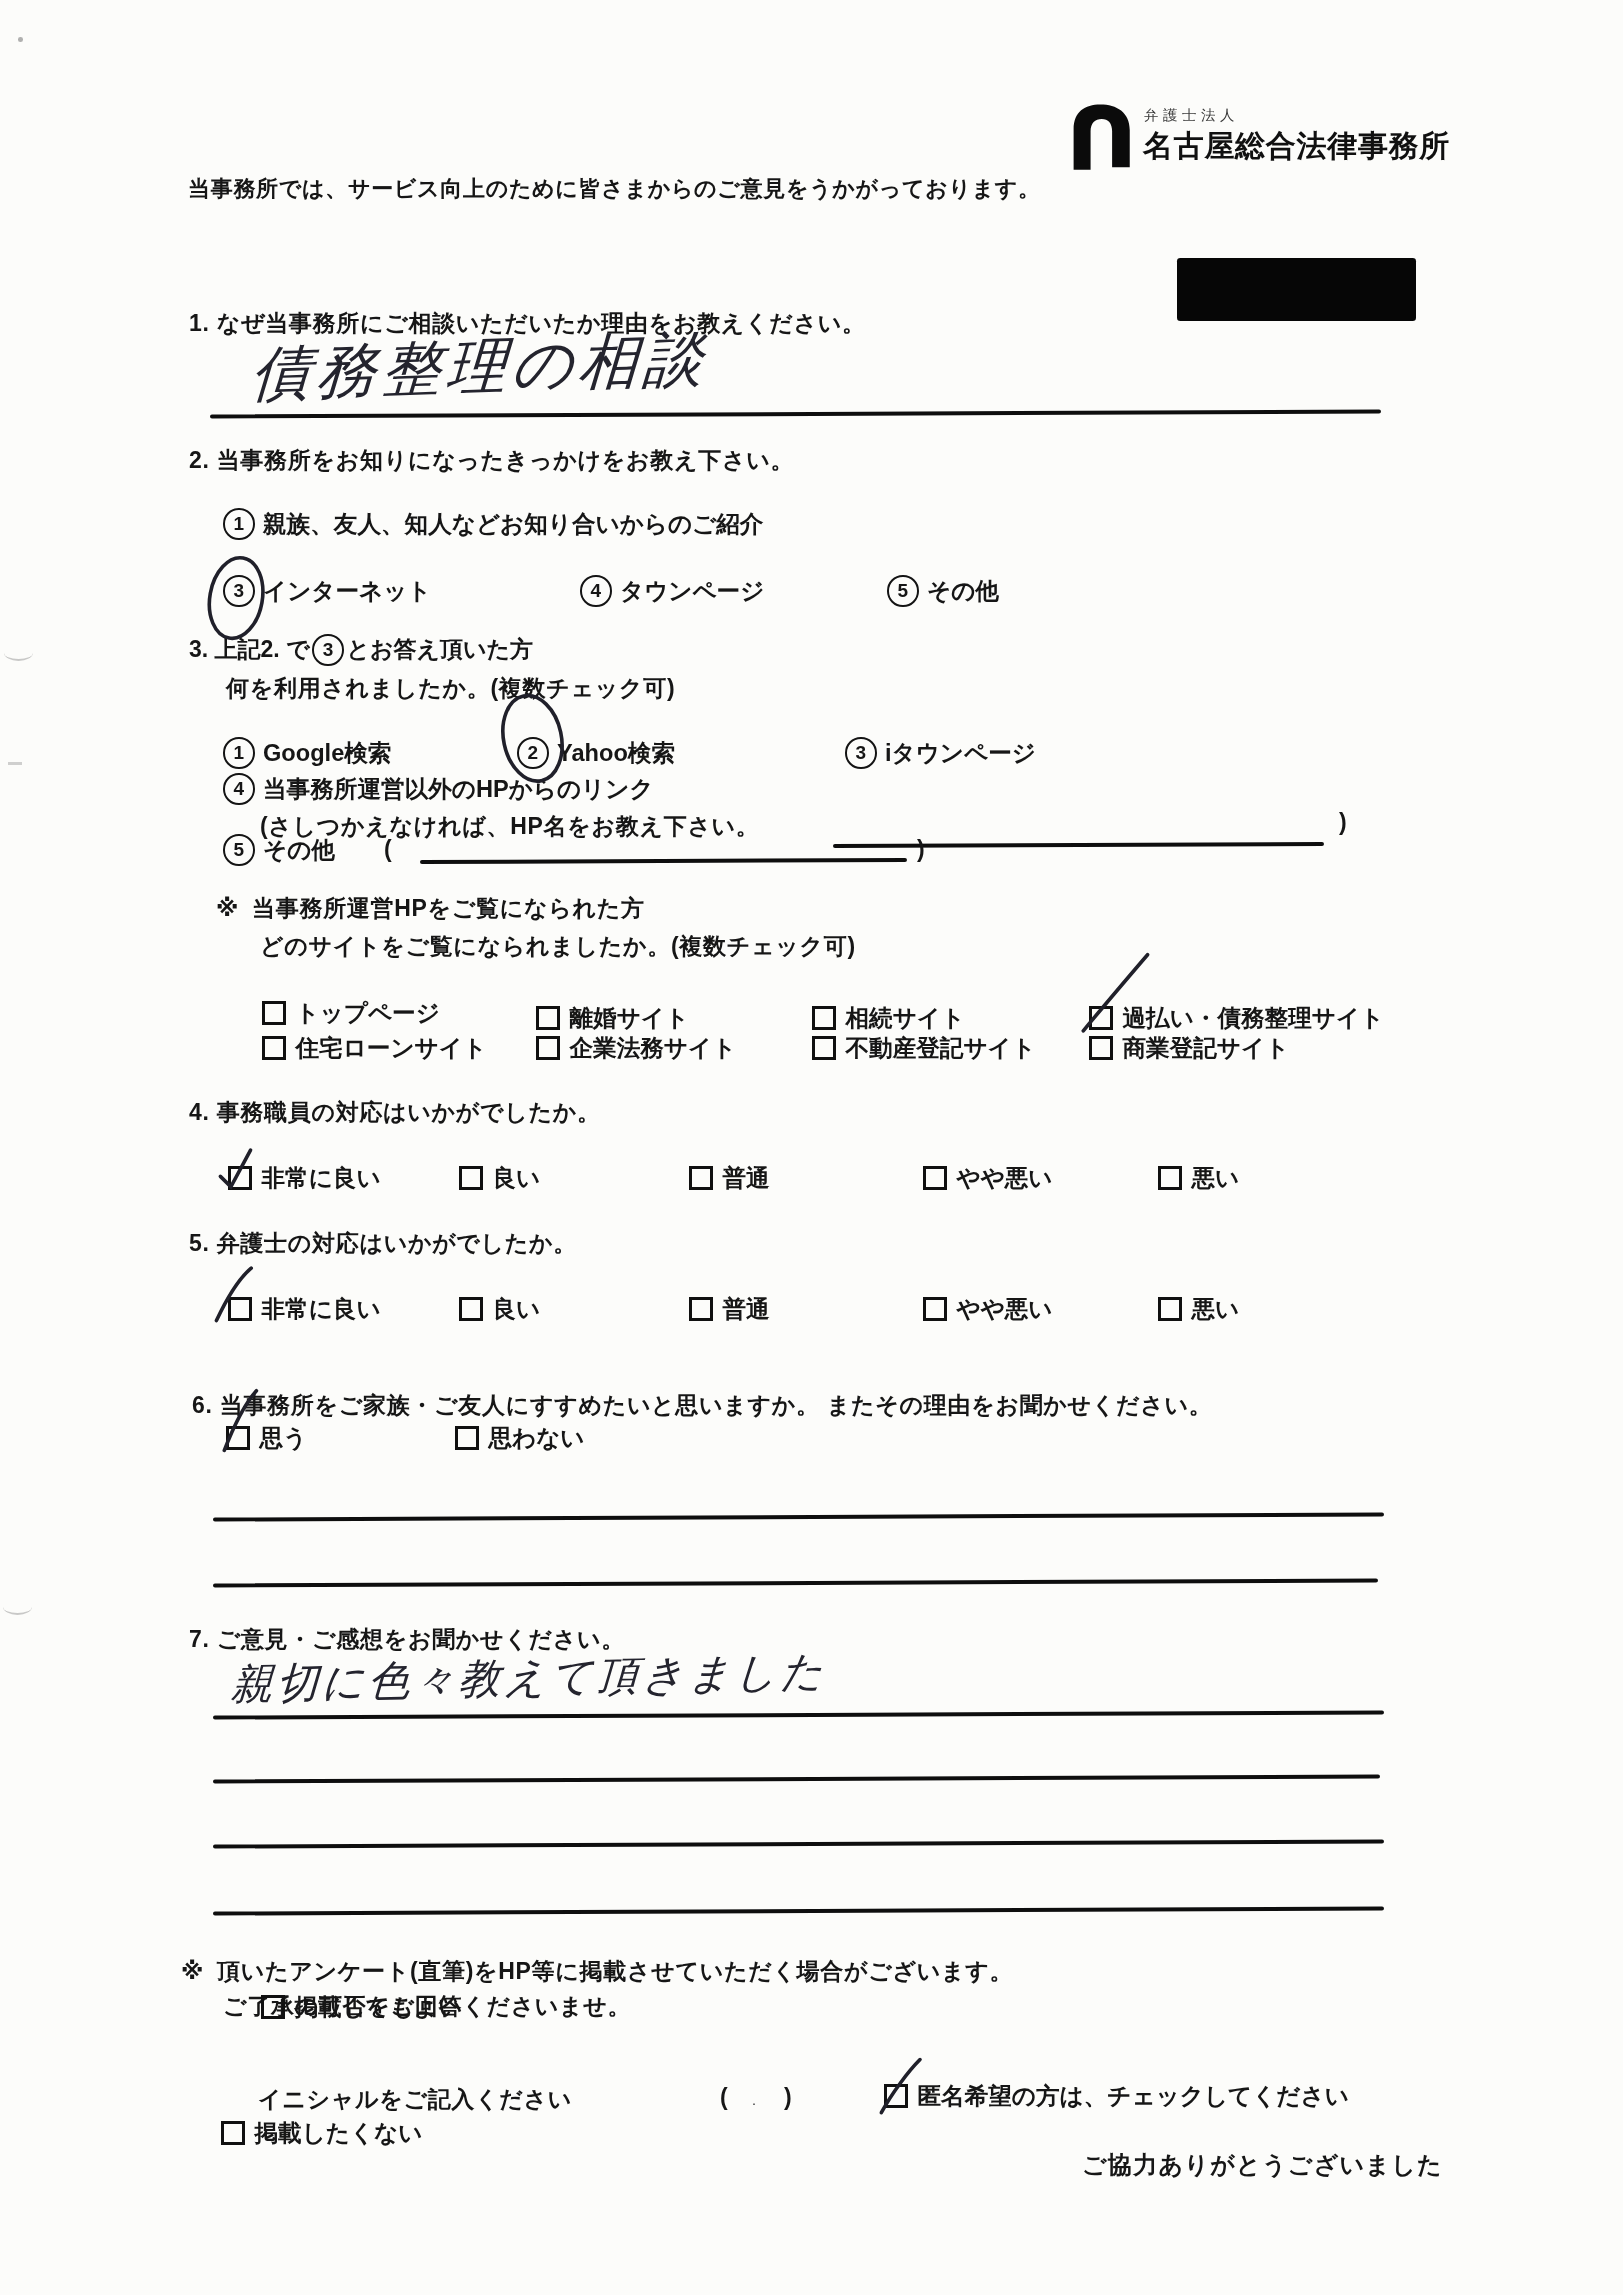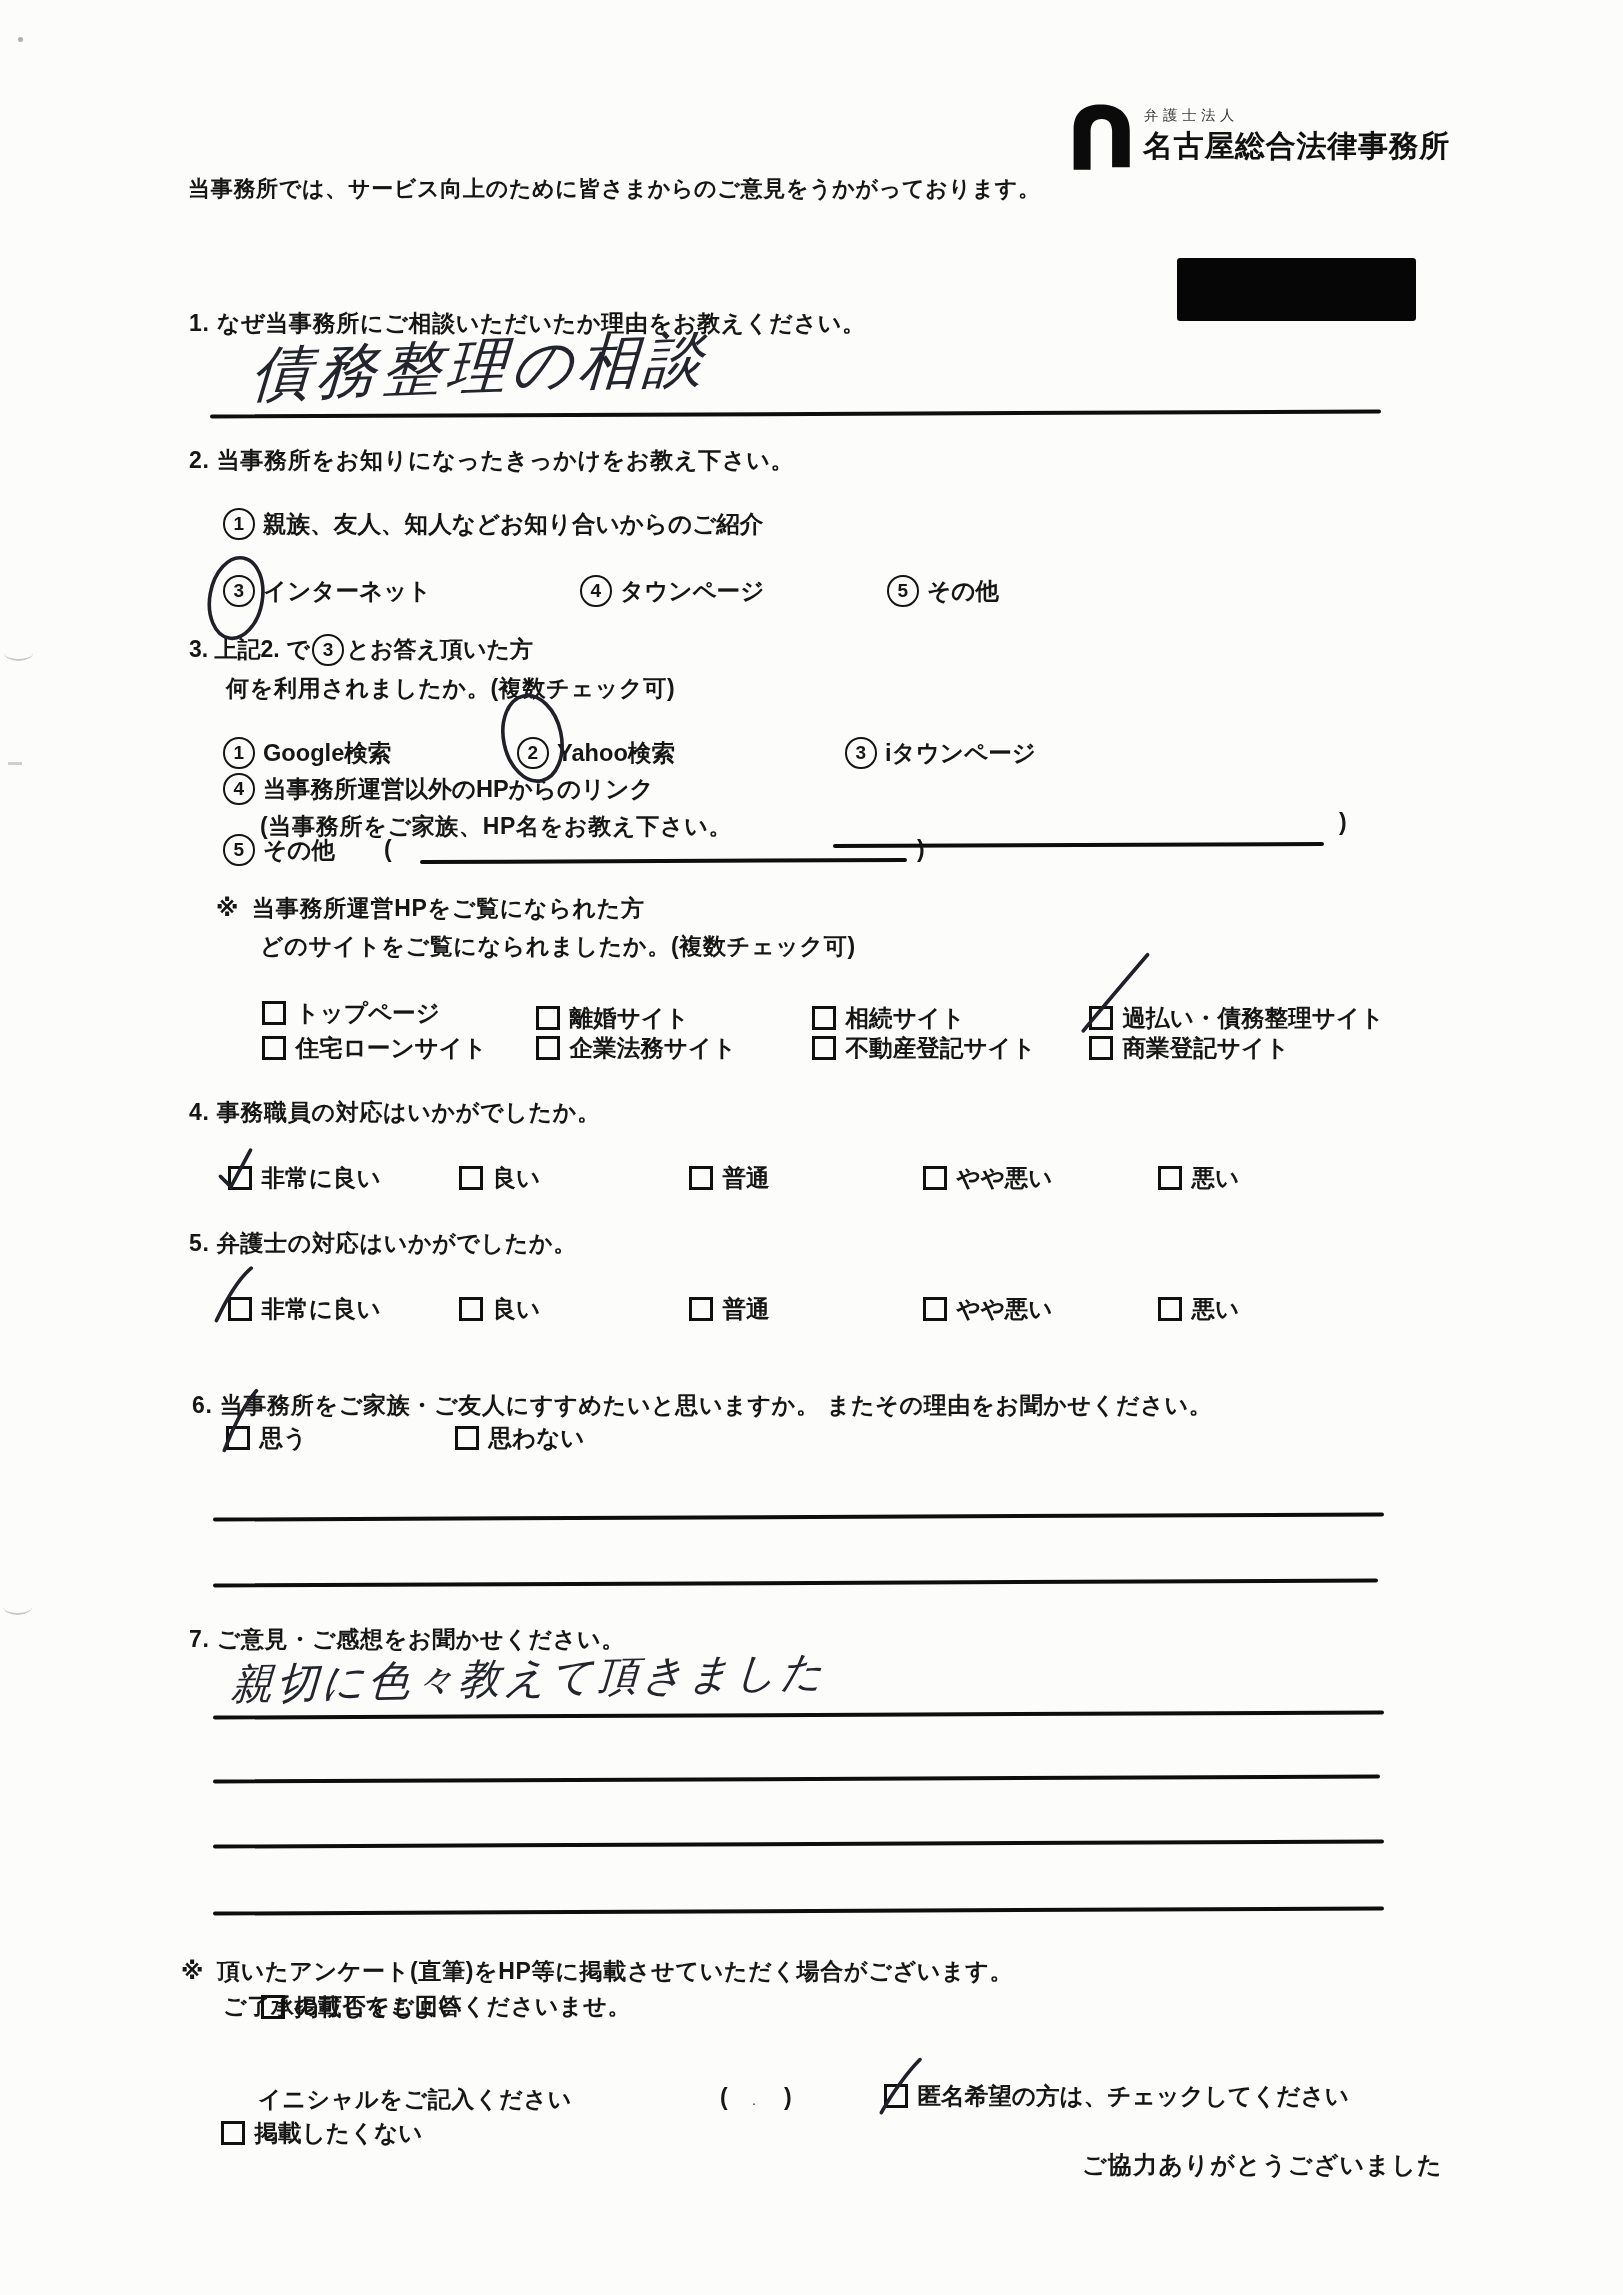--- a/index.html
+++ b/index.html
@@ -88,21 +88,21 @@
     <span>Yahoo検索</span>
   </div>
   <div class="abs opt" style="left:845px;top:737px;">
     <span class="cn">3</span>
     <span>iタウンページ</span>
   </div>
   <div class="abs opt" style="left:223px;top:773px;">
     <span class="cn">4</span>
     <span>当事務所運営以外のHPからのリンク</span>
   </div>
-  <div class="abs qtext" style="left:260px;top:811px;">(当事務所をご家族、HP名をお教え下さい。</div>
+  <div class="abs qtext" style="left:260px;top:811px;">(さしつかえなければ、HP名をお教え下さい。</div>
   <div class="uline" style="left:833px;top:843px;width:491px;"></div>
   <div class="abs qtext" style="left:1339px;top:809px;">)</div>
   <div class="abs opt" style="left:223px;top:834px;">
     <span class="cn">5</span>
     <span>その他</span>
   </div>
   <div class="abs qtext" style="left:384px;top:836px;">(</div>
   <div class="uline" style="left:420px;top:859px;width:487px;"></div>
   <div class="abs qtext" style="left:917px;top:836px;">)</div>
 

